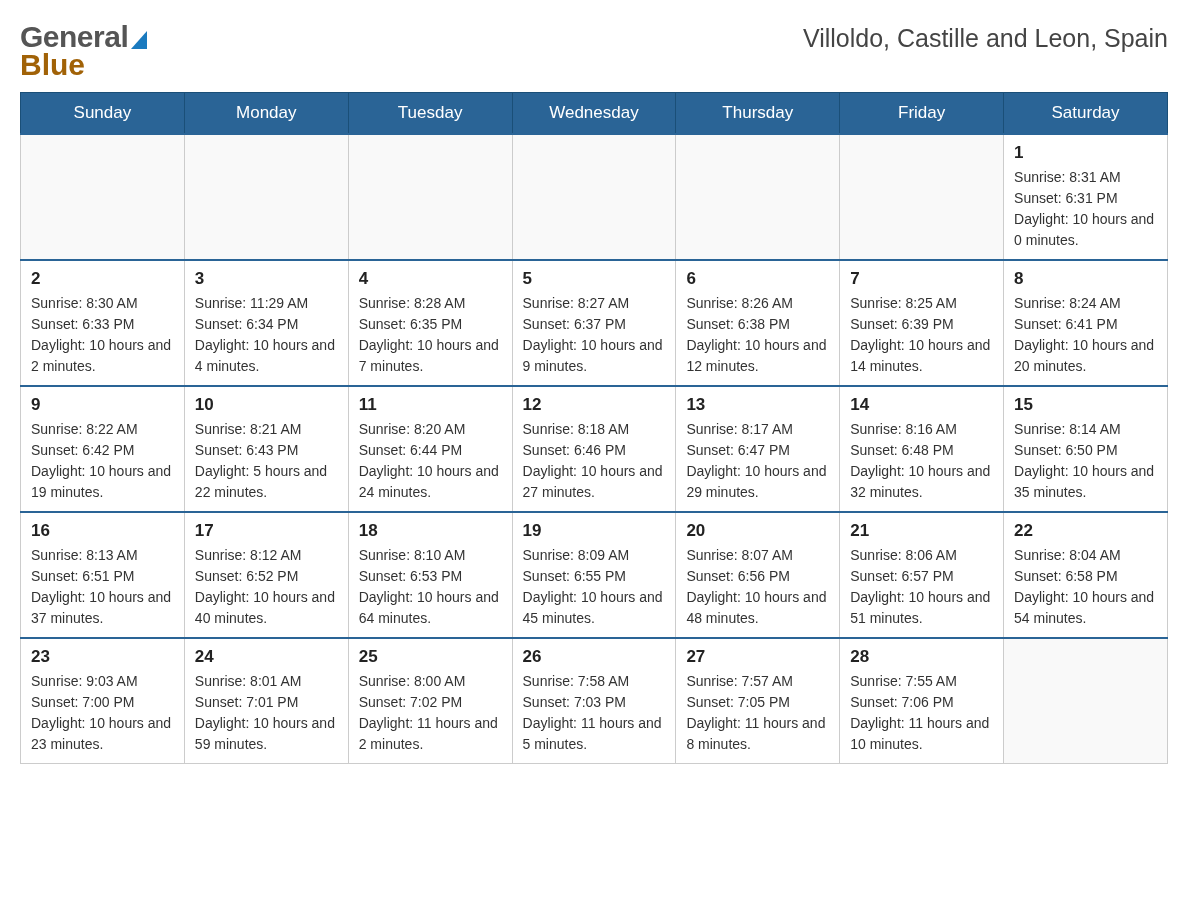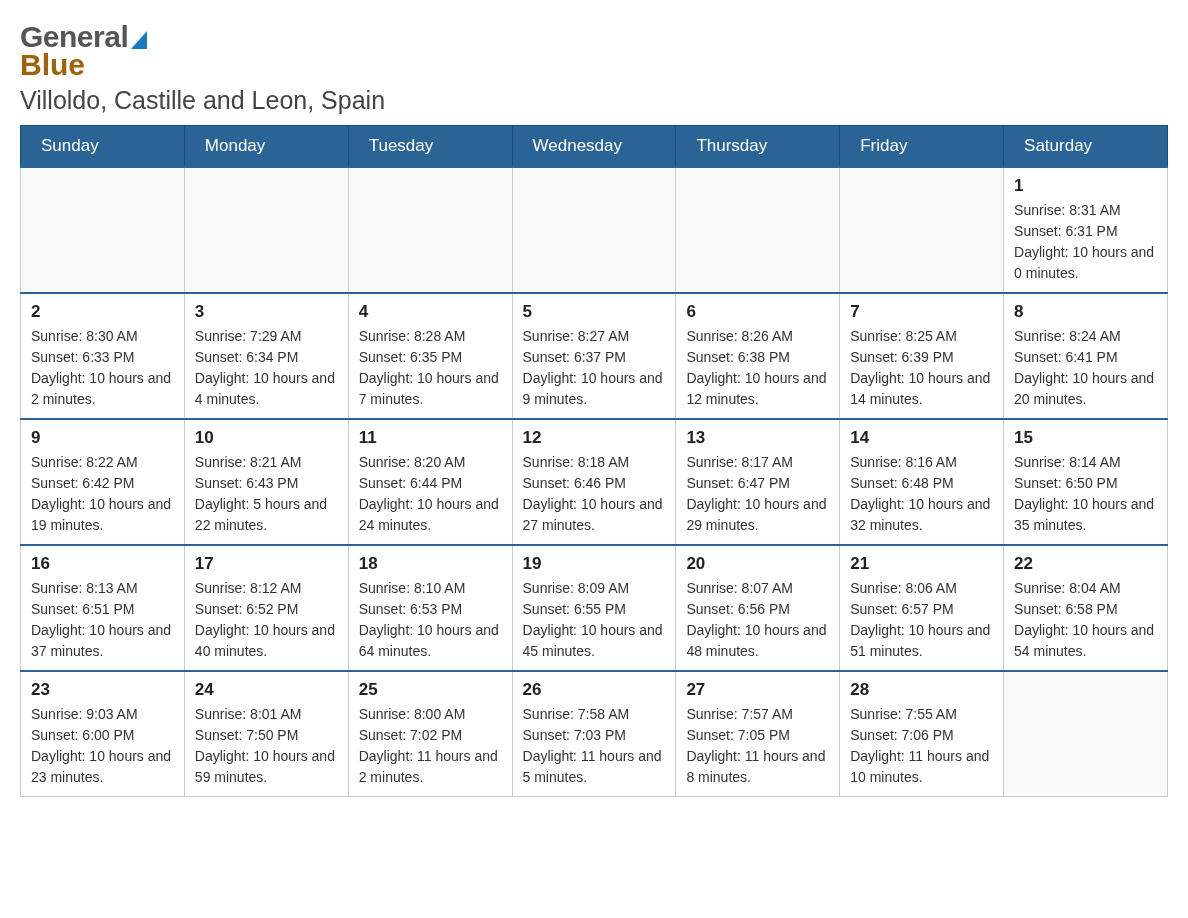--- a/index.html
+++ b/index.html
@@ -8,21 +8,20 @@
       background: #fff;
       padding: 20px;
       width: 1188px;
       min-height: 918px;
     }
     .header-section {
       display: flex;
       justify-content: space-between;
       align-items: flex-start;
       margin-bottom: 10px;
-      flex-direction: column;
     }
     .logo {
       display: flex;
       flex-direction: column;
       align-items: flex-start;
     }
     .title-section {
       text-align: right;
     }
     .month-title {
@@ -37,21 +36,21 @@
       margin-top: 4px;
     }
     .calendar-table {
       width: 100%;
       border-collapse: collapse;
       margin-top: 8px;
     }
     .calendar-table th {
       background-color: #2a6496;
       color: #fff;
-      text-align: left;
+      text-align: center;
       padding: 10px 20px;
       font-size: 17px;
       font-weight: normal;
       border: 1px solid #1a4f78;
     }
     .calendar-table td {
       vertical-align: top;
       padding: 8px 10px;
       border: 1px solid #ccc;
       width: calc(100% / 7);
@@ -130,21 +129,21 @@
           <div class="day-number">2</div>
           <div class="day-info">
             <div>Sunrise: 8:30 AM</div>
             <div>Sunset: 6:33 PM</div>
             <div>Daylight: 10 hours and 2 minutes.</div>
           </div>
         </td>
         <td>
           <div class="day-number">3</div>
           <div class="day-info">
-            <div>Sunrise: 7:29 AM</div>
+            <div>Sunrise: 11:29 AM</div>
             <div>Sunset: 6:34 PM</div>
             <div>Daylight: 10 hours and 4 minutes.</div>
           </div>
         </td>
         <td>
           <div class="day-number">4</div>
           <div class="day-info">
             <div>Sunrise: 8:28 AM</div>
             <div>Sunset: 6:35 PM</div>
             <div>Daylight: 10 hours and 7 minutes.</div>
@@ -297,29 +296,29 @@
             <div>Sunset: 6:58 PM</div>
             <div>Daylight: 10 hours and 54 minutes.</div>
           </div>
         </td>
       </tr>
       <tr>
         <td>
           <div class="day-number">23</div>
           <div class="day-info">
             <div>Sunrise: 9:03 AM</div>
-            <div>Sunset: 6:00 PM</div>
+            <div>Sunset: 7:00 PM</div>
             <div>Daylight: 10 hours and 23 minutes.</div>
           </div>
         </td>
         <td>
           <div class="day-number">24</div>
           <div class="day-info">
             <div>Sunrise: 8:01 AM</div>
-            <div>Sunset: 7:50 PM</div>
+            <div>Sunset: 7:01 PM</div>
             <div>Daylight: 10 hours and 59 minutes.</div>
           </div>
         </td>
         <td>
           <div class="day-number">25</div>
           <div class="day-info">
             <div>Sunrise: 8:00 AM</div>
             <div>Sunset: 7:02 PM</div>
             <div>Daylight: 11 hours and 2 minutes.</div>
           </div>

